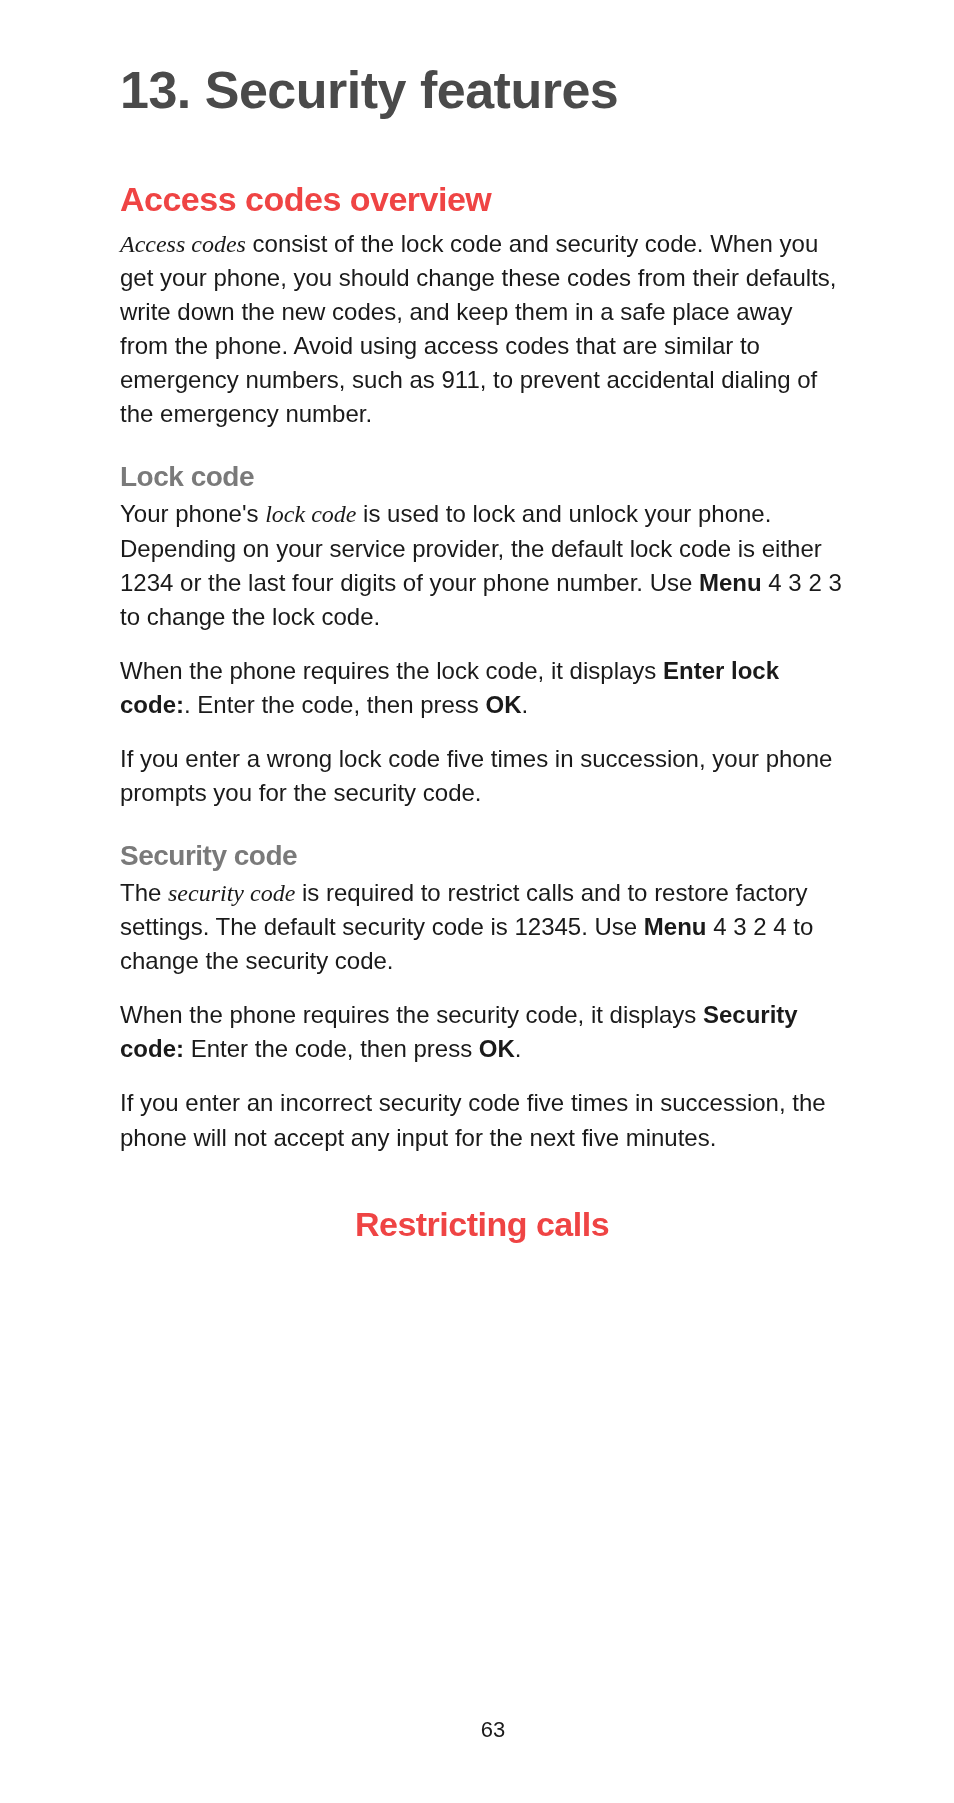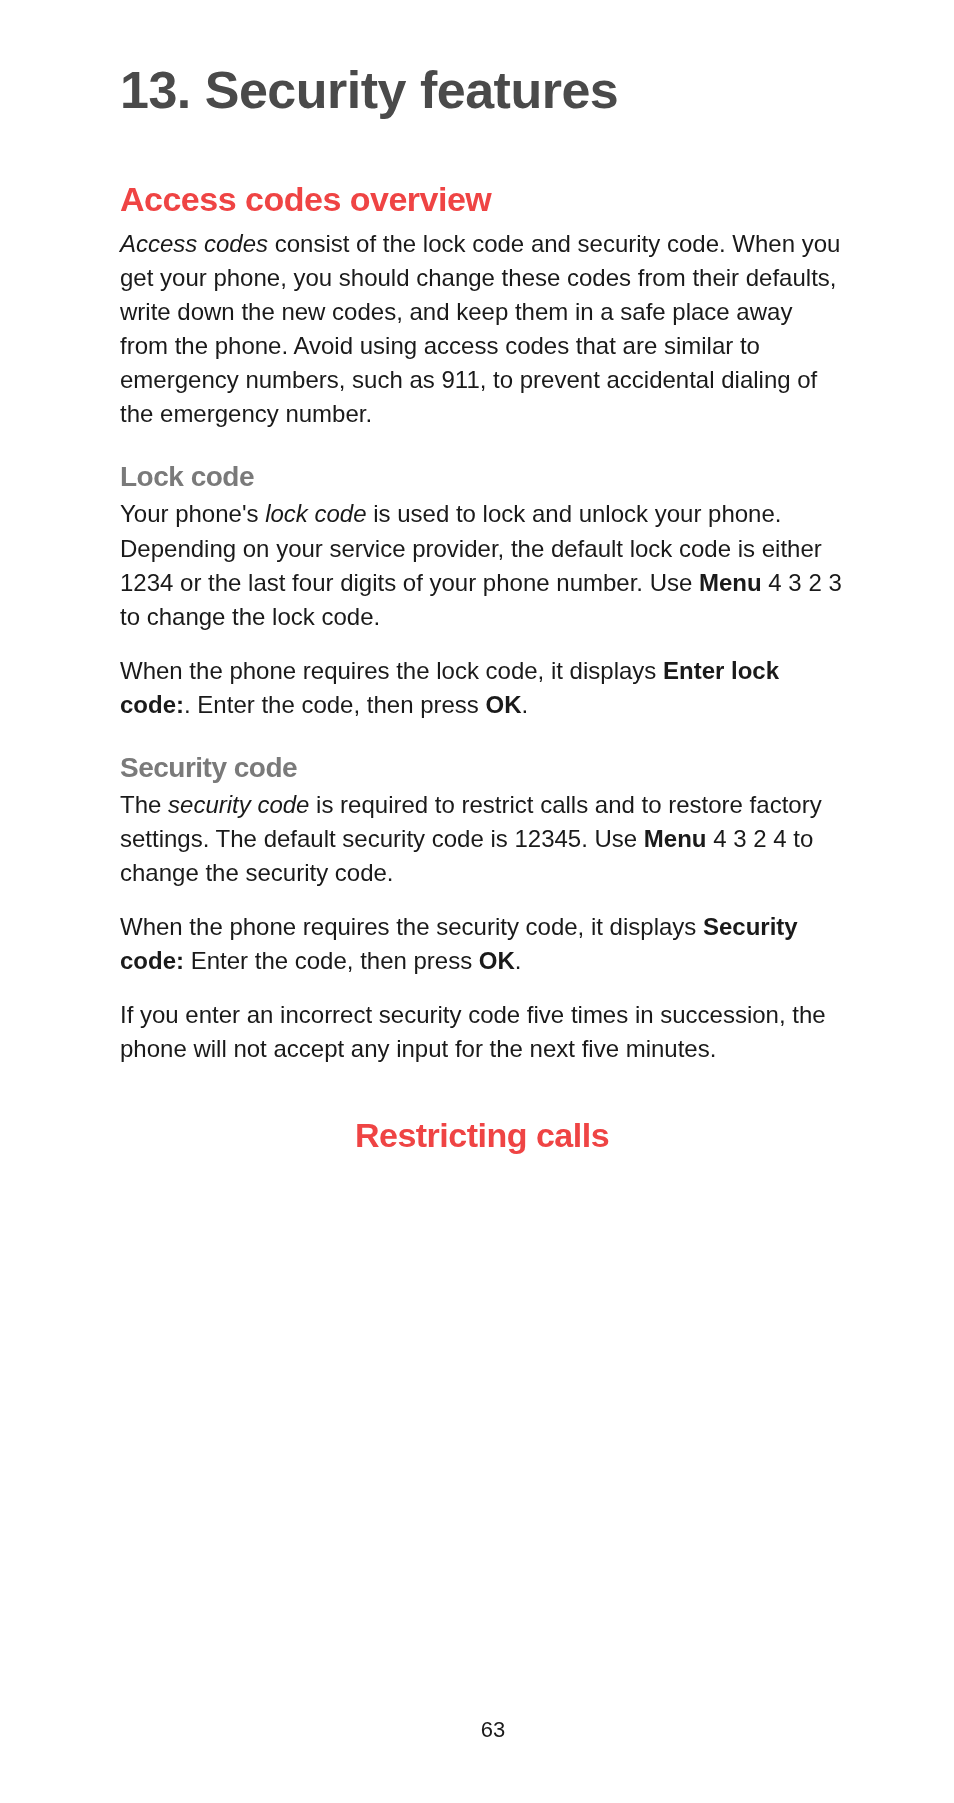--- a/index.html
+++ b/index.html
@@ -36,20 +36,21 @@
     letter-spacing: -0.5px;
   }
   .body-text {
     font-size: 24px;
     line-height: 1.42;
     color: #1a1a1a;
     margin: 0 0 20px 0;
   }
   .body-text .italic {
     font-style: italic;
+    font-family: Liberation Serif, serif;
   }
   .body-text .bold {
     font-weight: bold;
   }
   .section-gap {
     margin-top: 50px;
     text-align: center;
   }
   .page-number {
     position: absolute;
@@ -76,20 +77,21 @@
     <span class="italic">Access codes</span><span> consist of the lock code and security code. When you get your phone, you should change these codes from their defaults, write down the new codes, and keep them in a safe place away from the phone. Avoid using access codes that are similar to emergency numbers, such as 911, to prevent accidental dialing of the emergency number.</span>
   </p>
 
   <h3 class="subsection-title">Lock code</h3>
   <p class="body-text">
     <span>Your phone's </span><span class="italic">lock code</span><span> is used to lock and unlock your phone. Depending on your service provider, the default lock code is either 1234 or the last four digits of your phone number. Use </span><span class="bold">Menu</span><span> 4 3 2 3 to change the lock code.</span>
   </p>
   <p class="body-text">
     <span>When the phone requires the lock code, it displays </span><span class="bold">Enter lock code:</span><span>. Enter the code, then press </span><span class="bold">OK</span><span>.</span>
   </p>
+  <p class="body-text">If you enter a wrong lock code five times in succession, your phone prompts you for the security code.</p>
 
   <h3 class="subsection-title">Security code</h3>
   <p class="body-text">
     <span>The </span><span class="italic">security code</span><span> is required to restrict calls and to restore factory settings. The default security code is 12345. Use </span><span class="bold">Menu</span><span> 4 3 2 4 to change the security code.</span>
   </p>
   <p class="body-text">
     <span>When the phone requires the security code, it displays </span><span class="bold">Security code:</span><span>  Enter the code, then press </span><span class="bold">OK</span><span>.</span>
   </p>
   <p class="body-text">If you enter an incorrect security code five times in succession, the phone will not accept any input for the next five minutes.</p>
 

